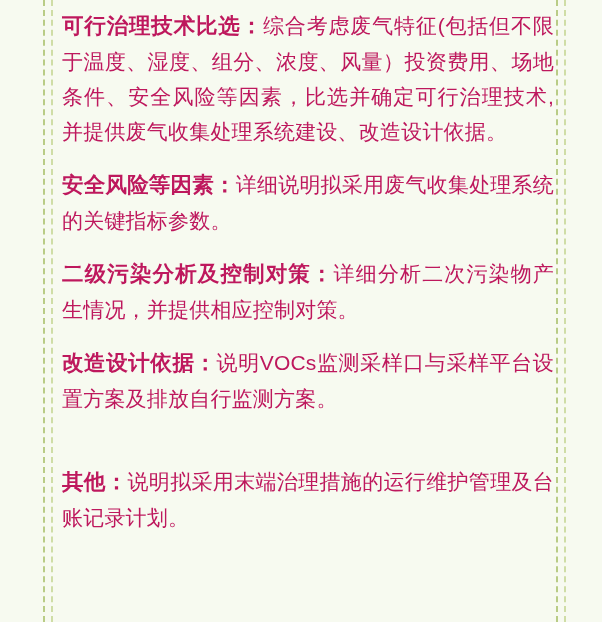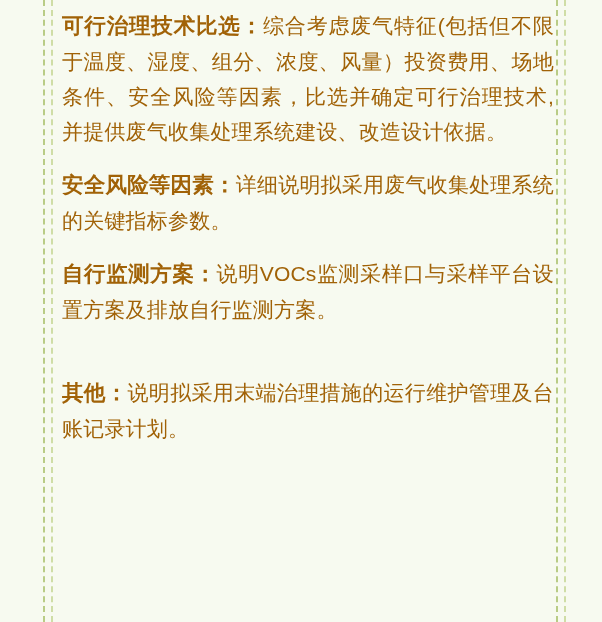--- a/index.html
+++ b/index.html
@@ -43,21 +43,21 @@
     box-sizing: border-box;
   }
 
   .block {
     margin-bottom: 18px;
   }
   .block:last-child { margin-bottom: 0; }
 
   p.para {
     margin: 0;
-    color: #a16207;
+    color: #be185d;
     font-size: 21px;
     line-height: 35px;
     letter-spacing: 0.2px;
     text-align: justify;
     text-justify: inter-ideograph;
   }
   .lead {
     font-weight: bold;
     font-size: 21.5px;
   }
@@ -79,23 +79,26 @@
   <div class="content">
 
     <div class="block">
       <p class="para"><span class="lead">可行治理技术比选：</span><span>综合考虑废气特征(包括但不限于温度、湿度、组分、浓度、风量）投资费用、场地条件、安全风险等因素，比选并确定可行治理技术,并提供废气收集处理系统建设、改造设计依据。</span></p>
     </div>
 
     <div class="block">
       <p class="para"><span class="lead">安全风险等因素：</span><span>详细说明拟采用废气收集处理系统的关键指标参数。</span></p>
     </div>
 
+    <div class="block">
+      <p class="para"><span class="lead">二级污染分析及控制对策：</span><span>详细分析二次污染物产生情况，并提供相应控制对策。</span></p>
+    </div>
 
     <div class="block">
-      <p class="para"><span class="lead">自行监测方案：</span><span>说明VOCs监测采样口与采样平台设置方案及排放自行监测方案。</span></p>
+      <p class="para"><span class="lead">改造设计依据：</span><span>说明VOCs监测采样口与采样平台设置方案及排放自行监测方案。</span></p>
     </div>
 
     <div class="block gap-tiny">
       <p class="para"><span class="lead">其他：</span><span>说明拟采用末端治理措施的运行维护管理及台账记录计划。</span></p>
     </div>
 
 
   </div>
 </div>
 

